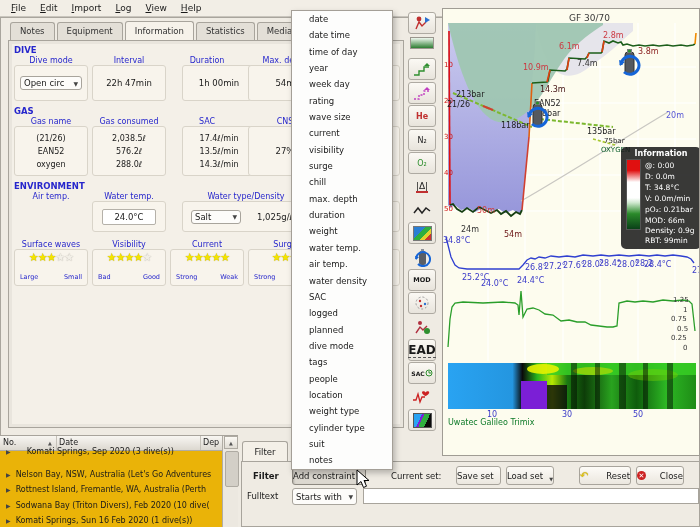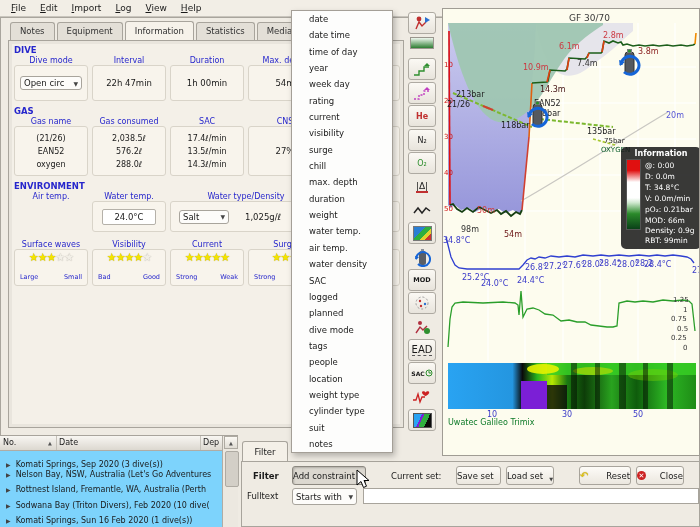--- a/index.html
+++ b/index.html
@@ -17,21 +17,21 @@
        border-radius:3px 3px 0 0;margin-right:2px;color:#333;}
   .tab.active{background:#f6f2ea;position:relative;top:-1px;padding-top:4px;font-weight:normal;}
   #panel{position:absolute;left:8px;top:40px;width:396px;height:388px;background:#e9e5dd;
          border:1px solid #a8a49c;box-sizing:border-box;}
   #content{position:absolute;left:12px;top:44px;width:388px;height:380px;background:#f4f0e8;}
   .sect{position:absolute;left:2px;font-size:8.5px;font-weight:bold;color:#2626cc;}
   .flabel{position:absolute;width:74px;text-align:center;font-size:8px;color:#2626cc;white-space:nowrap;}
   .flabel.wide{width:152px;}
   .fbox{position:absolute;width:74px;background:#f8f4ec;border:1px solid #d9d4c9;border-radius:3px;
         box-sizing:border-box;font-size:8.5px;text-align:center;}
-  .fbox.c1{left:2px;}  .fbox.c2{left:80px;} .fbox.c3{left:158px;} .fbox.c4{left:236px;} .fbox.c5{left:314px;}
+  .fbox.c1{left:2px;}  .fbox.c2{left:80px;} .fbox.c3{left:170px;} .fbox.c4{left:236px;} .fbox.c5{left:314px;}
   .vcenter{display:flex;align-items:center;justify-content:center;height:100%;}
   .combo{display:inline-flex;align-items:center;justify-content:space-between;background:#fdfcfa;
          border:1px solid #a8a49c;border-radius:3px;font-size:8.5px;padding:1px 3px;box-sizing:border-box;}
   .combo .arr{font-size:6px;color:#444;margin-left:3px;}
   .inset{background:#fff;border:1px solid #b5b1a9;border-radius:2px;font-size:8.5px;
          display:inline-block;padding:2px 0;width:52px;text-align:center;}
   .gcol{font-size:8px;line-height:13px;padding-top:5px;}
   .ratecol{position:absolute;top:196px;width:74px;height:46px;}
   .ratecol .flabel{top:0;left:0;}
   .ratebox{position:absolute;top:9px;left:0;width:74px;height:37px;background:#f8f4ec;
@@ -54,21 +54,21 @@
               border:1px solid #a09c94;box-sizing:border-box;overflow:hidden;}
   .clab{position:absolute;font-size:8px;white-space:nowrap;z-index:5;}
   #infobox{position:absolute;left:178px;top:138px;width:80px;height:102px;background:rgba(22,22,22,.85);
            border-radius:5px;color:#fff;z-index:20;}
   #infobox .title{position:absolute;top:2px;left:0;width:100%;text-align:center;font-size:8px;font-weight:bold;}
   #ib-bar{position:absolute;left:5px;top:12px;width:13px;height:69px;border:1px solid #555;
           background:linear-gradient(#e01010 0%,#e01010 15%,#ffffff 32%,#ffffff 55%,#cfe8cf 62%,#2a8a2a 78%,#0a4018 100%);}
   .ibrow{position:absolute;font-size:7.5px;white-space:nowrap;}
   .tank{position:absolute;z-index:6;}
   
-  #divelist{position:absolute;left:0;top:435px;width:238px;height:92px;background:#7dd3fc;border-top:1px solid #a8a49c;}
+  #divelist{position:absolute;left:0;top:435px;width:238px;height:92px;background:#eab308;border-top:1px solid #a8a49c;}
   #dl-head{position:absolute;left:0;top:0;width:238px;height:14px;background:linear-gradient(#f8f6f2,#dcd8d0);
            border-bottom:1px solid #b0aca4;font-size:8px;color:#222;}
   .dl-col{position:absolute;top:2px;}
   .dl-sep{position:absolute;top:0;height:14px;border-left:1px solid #c5c1b9;}
   .lrow{position:absolute;left:0;width:222px;height:15.5px;font-size:8px;display:flex;align-items:center;
         white-space:nowrap;overflow:hidden;}
   .tri{color:#444;font-size:6px;margin:0 5px 0 6px;}
   #dl-scroll{position:absolute;left:222px;top:0;width:16px;height:92px;background:#ece8e0;border-left:1px solid #b0aca4;box-sizing:border-box;}
   #dl-up{position:absolute;left:1px;top:0;width:14px;height:13px;background:linear-gradient(#fbf9f4,#e0dcd4);
          border:1px solid #aeaaa2;font-size:5px;color:#555;text-align:center;line-height:12px;box-sizing:border-box;}
@@ -302,21 +302,21 @@
       </svg>
   </div>
   <div class="tb" style="top:316px">
     <svg width="18" height="16">
         <circle cx="7" cy="4" r="2" fill="#b03040"></circle>
         <path d="M3 14 L7 8 L10 11 L14 7" stroke="#b03040" stroke-width="1.4" fill="none"></path>
         <circle cx="14" cy="12" r="3" fill="#2f8f2f"></circle>
       </svg>
   </div>
   <div class="tb raised" style="top:339px">
-      <span style="font-size:10px;font-weight:normal;border-bottom:1px dashed #555">EAD</span>
+      <span style="font-size:12px;font-weight:bold;border-bottom:1px dashed #555">EAD</span>
     </div>
   <div class="tb raised" style="top:362px">
       <span style="font-size:6px;font-weight:bold">SAC</span>
       <svg width="8" height="8">
         <circle cx="4" cy="4" r="3" stroke="#2f8f2f" fill="none"></circle>
         <path d="M4 4 L4 2 M4 4 L6 4" stroke="#2f8f2f"></path>
       </svg>
     </div>
   <div class="tb" style="top:386px">
     <svg width="20" height="14">
@@ -422,21 +422,21 @@
         <span class="clab" style="left: 161px; top: 128px; color: rgb(34, 34, 34); font-size: 7px;">75bar</span>
         <span class="clab" style="left: 158px; top: 137px; color: rgb(10, 92, 42); font-size: 7px;">OXYGEN</span>
         <span class="clab" style="left: 223px; top: 102px; color: rgb(85, 85, 213);">20m</span>
         <span class="clab" style="left: 160px; top: 22px; color: rgb(204, 56, 64);">2.8m</span>
         <span class="clab" style="left: 116px; top: 33px; color: rgb(204, 56, 64);">6.1m</span>
         <span class="clab" style="left: 80px; top: 54px; color: rgb(204, 56, 64);">10.9m</span>
         <span class="clab" style="left: 134px; top: 50px; color: rgb(51, 51, 51);">7.4m</span>
         <span class="clab" style="left: 97px; top: 76px; color: rgb(64, 16, 16);">14.3m</span>
         <span class="clab" style="left: 195px; top: 38px; color: rgb(139, 32, 32);">3.8m</span>
         <span class="clab" style="left: 34px; top: 197px; color: rgb(208, 64, 64);">50m</span>
-        <span class="clab" style="left: 18px; top: 216px; color: rgb(51, 51, 51);">98m</span>
+        <span class="clab" style="left: 18px; top: 216px; color: rgb(51, 51, 51);">24m</span>
         <span class="clab" style="left: 61px; top: 221px; color: rgb(107, 21, 21);">54m</span>
         <span class="clab" style="left: 0px; top: 227px; color: rgb(58, 58, 200);">34.8°C</span>
         <span class="clab" style="left: 19px; top: 264px; color: rgb(58, 58, 200);">25.2°C</span>
         <span class="clab" style="left: 38px; top: 270px; color: rgb(58, 58, 200);">24.0°C</span>
         <span class="clab" style="left: 74px; top: 267px; color: rgb(58, 58, 200);">24.4°C</span>
         <span class="clab" style="left: 82px; top: 254px; color: rgb(58, 58, 200);">26.8°</span>
         <span class="clab" style="left: 101px; top: 253px; color: rgb(58, 58, 200);">27.2°</span>
         <span class="clab" style="left: 120px; top: 252px; color: rgb(58, 58, 200);">27.6°</span>
         <span class="clab" style="left: 139px; top: 251px; color: rgb(58, 58, 200);">28.0°</span>
         <span class="clab" style="left: 156px; top: 250px; color: rgb(58, 58, 200);">28.4°</span>
@@ -494,21 +494,21 @@
     <div id="dl-head">
       <span class="dl-col" style="left:3px">No.</span>
       <span class="dl-col" style="left:48px;font-size:5px;color:#555;top:4px">▲</span>
       <span class="dl-col" style="left:59px">Date</span>
       <span class="dl-col" style="left:203px">Dep</span>
       <span class="dl-sep" style="left:56px"></span>
       <span class="dl-sep" style="left:200px"></span>
     </div>
     <div>
 
-        <div class="lrow" style="top: 21px;">
+        <div class="lrow" style="top: 8px; gap: 11px;">
           <span class="tri">▶</span>
           <span>Komati Springs, Sep 2020 (3 dive(s))</span>
         </div>
 
         <div class="lrow" style="top: 30.5px;">
           <span class="tri">▶</span>
           <span>Nelson Bay, NSW, Australia (Let's Go Adventures</span>
         </div>
 
         <div class="lrow" style="top: 46px;">
@@ -564,20 +564,21 @@
   </div>
 
   <div id="ctxmenu">
 
   <div class="mitem">date</div>
       <div class="mitem">date time</div>
       <div class="mitem">time of day</div>
       <div class="mitem">year</div>
       <div class="mitem">week day</div>
       <div class="mitem">rating</div>
+      <div class="mitem">wave size</div>
       <div class="mitem">current</div>
       <div class="mitem">visibility</div>
       <div class="mitem">surge</div>
       <div class="mitem">chill</div>
       <div class="mitem">max. depth</div>
       <div class="mitem">duration</div>
       <div class="mitem">weight</div>
       <div class="mitem">water temp.</div>
       <div class="mitem">air temp.</div>
       <div class="mitem">water density</div>

